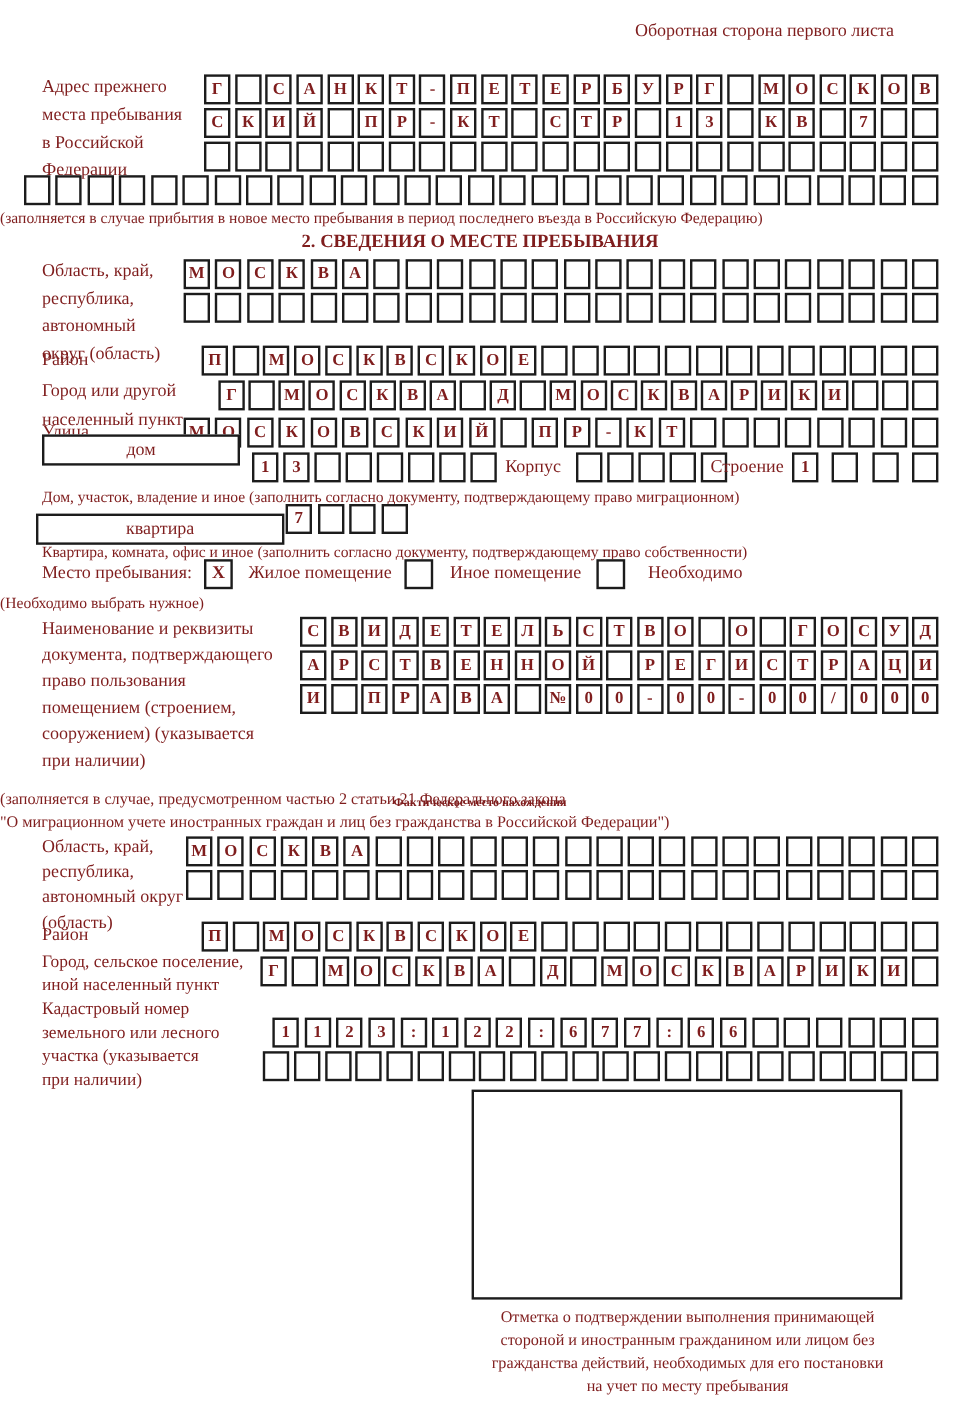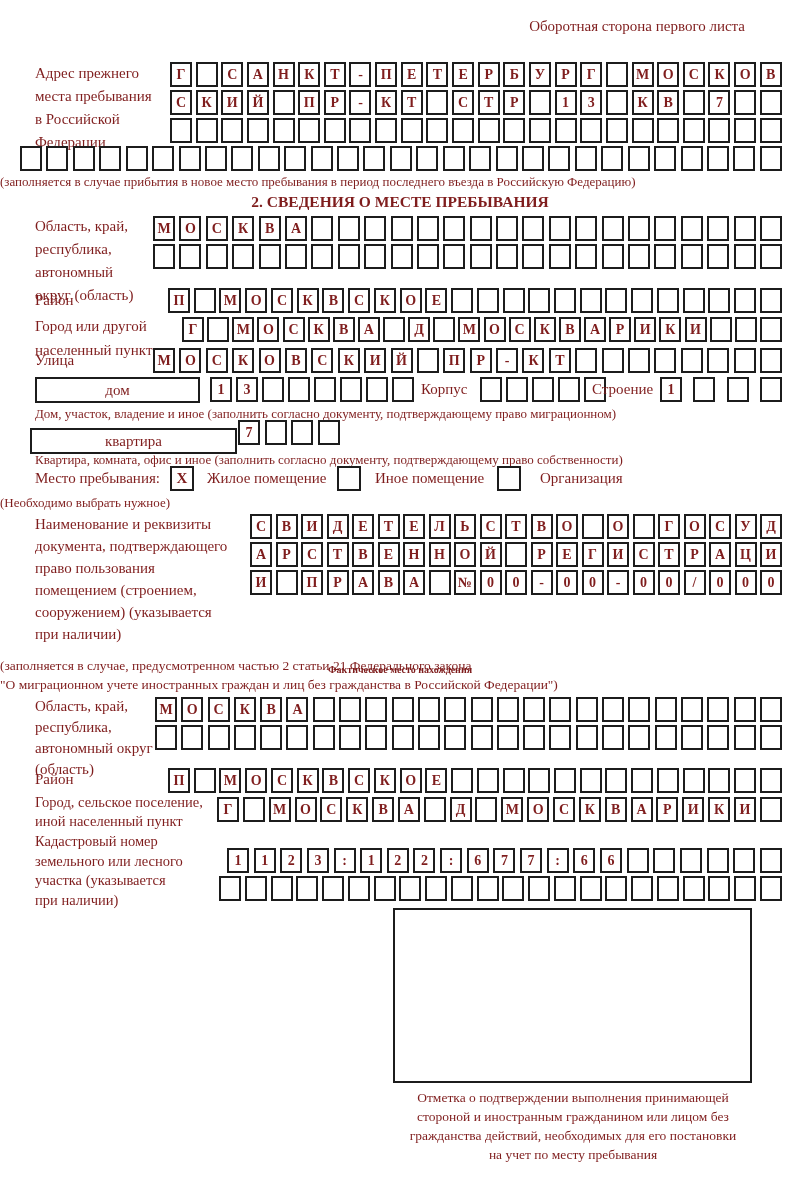--- a/index.html
+++ b/index.html
@@ -279,21 +279,21 @@
       <div class="cell"></div>
       <div class="cell"></div>
       <div class="cell"></div>
       <div class="cell"></div>
       <div class="cell"></div>
       <div class="cell"></div>
       <div class="cell"></div>
       <div class="cell"></div>
     </div>
 
-  <div class="widebox" style="left:35px;top:377px;width:165px;">дом</div>
+  <div class="widebox" style="left:35px;top:362px;width:165px;">дом</div>
   <div class="cells" style="left:210px;top:377px;width:204px;">
       <div class="cell">1</div>
       <div class="cell">3</div>
       <div class="cell"></div>
       <div class="cell"></div>
       <div class="cell"></div>
       <div class="cell"></div>
       <div class="cell"></div>
       <div class="cell"></div>
     </div>
@@ -324,21 +324,21 @@
     </div>
   <div class="note" style="left:35px;top:450px;">Квартира, комната, офис и иное (заполнить согласно документу, подтверждающему право собственности)</div>
 
   <div style="position:absolute;left:35px;top:466px;width:740px;height:27px;">
     <div class="inline-lbl" style="left:0;top:4px;">Место пребывания:</div>
     <div class="cb" style="left:135px;top:0;">X</div>
     <div class="inline-lbl" style="left:172px;top:4px;">Жилое помещение</div>
     <div class="cb" style="left:302px;top:0;"></div>
     <div class="inline-lbl" style="left:340px;top:4px;">Иное помещение</div>
     <div class="cb" style="left:462px;top:0;"></div>
-    <div class="inline-lbl" style="left:505px;top:4px;">Организация</div>
+    <div class="inline-lbl" style="left:505px;top:4px;">Необходимо</div>
   </div>
   <div class="note center" style="top:493px;">(Необходимо выбрать нужное)</div>
 
   <div class="lbl" style="left:35px;top:513px;line-height:22px;">Наименование и реквизиты
 документа, подтверждающего
 право пользования
 помещением (строением,
 сооружением) (указывается
 при наличии)</div>
   <div class="cells" style="left:250px;top:514px;width:532px;">

